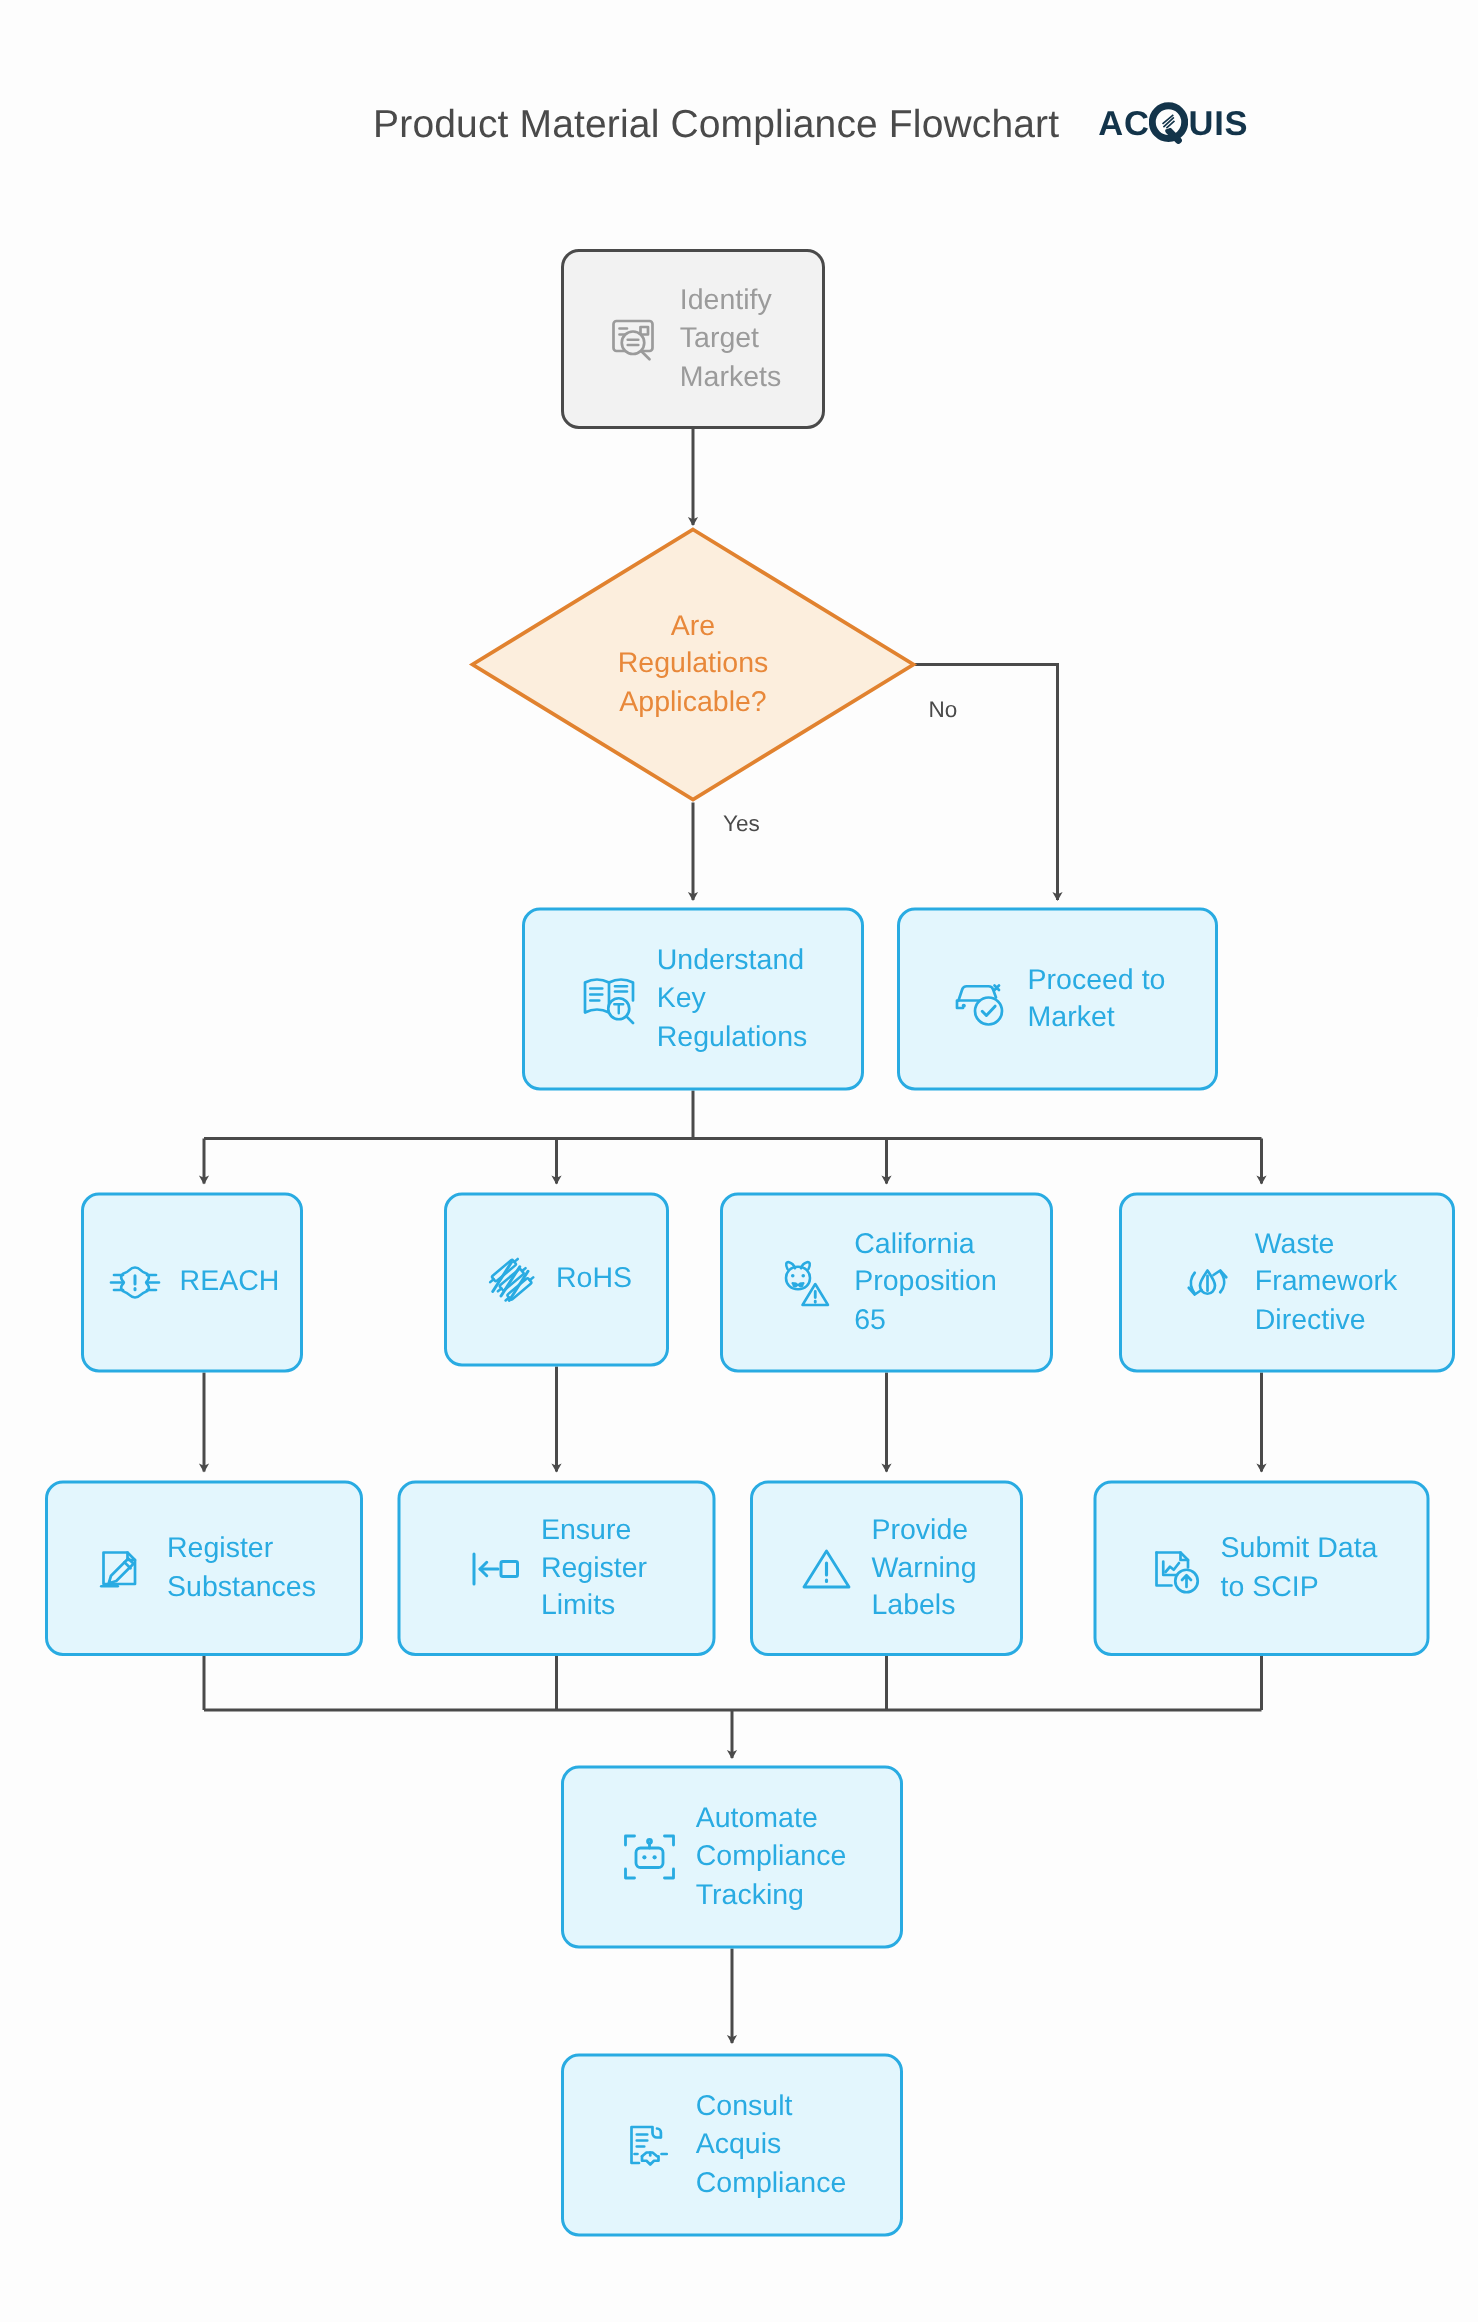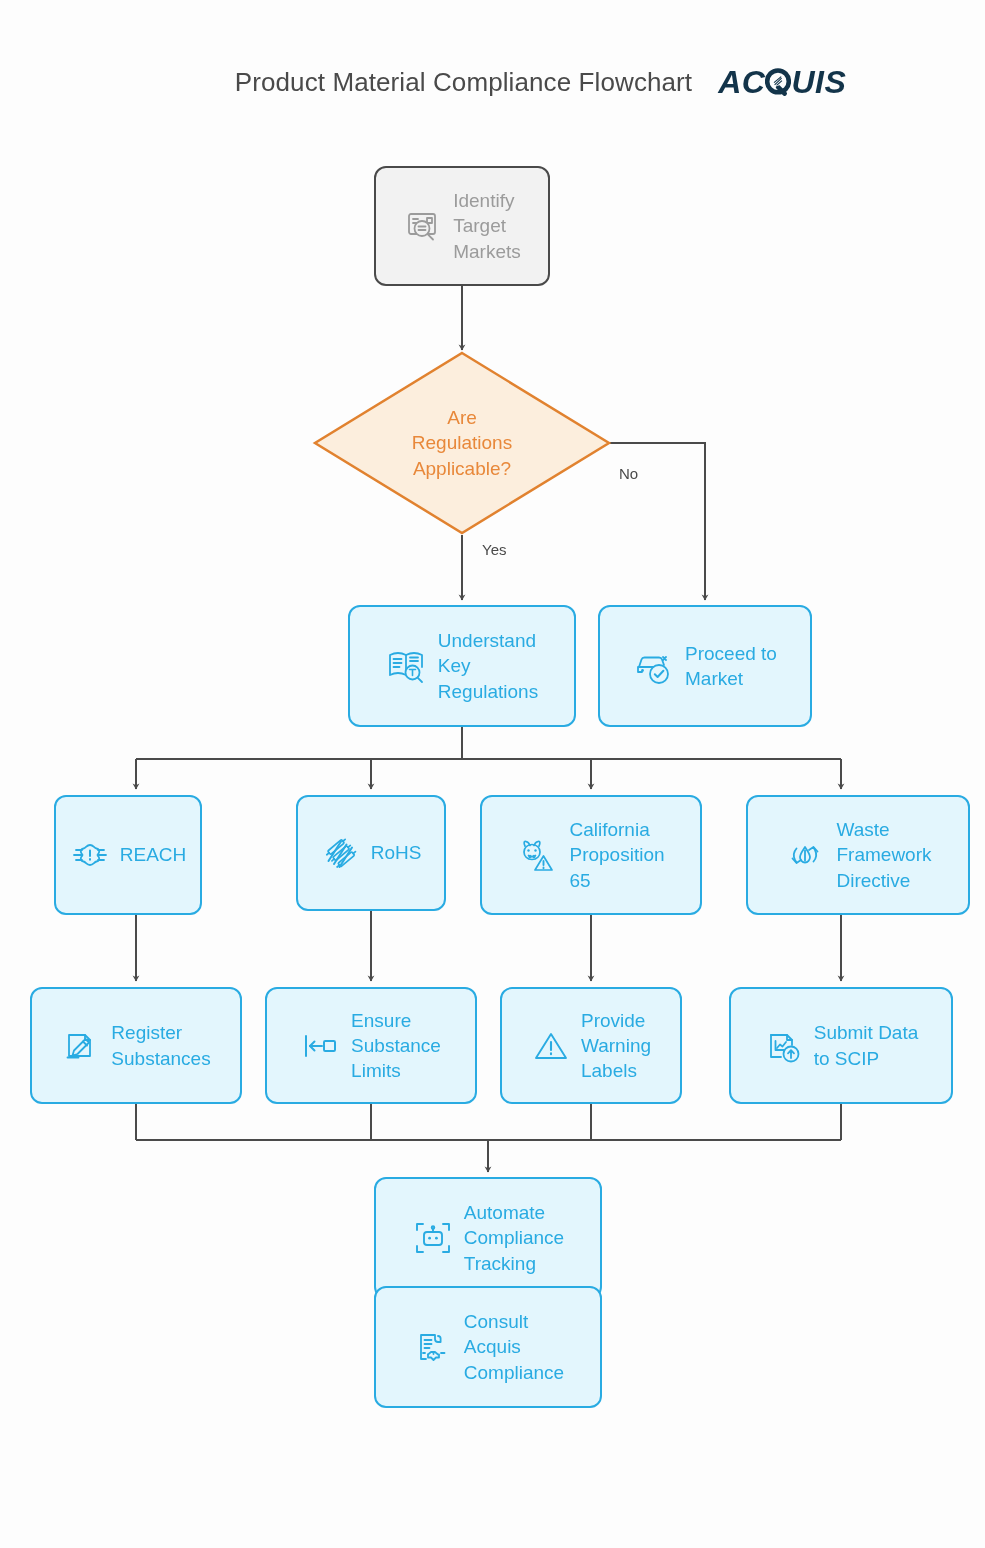--- a/index.html
+++ b/index.html
@@ -33,25 +33,24 @@
   }
   #title {
     font-size: 26px;
     color: #4a4a4a;
     letter-spacing: 0.1px;
     white-space: nowrap;
   }
   #logo {
     display: flex;
     align-items: center;
-    font-size: 32px;
+    font-size: 23px;
     font-weight: bold;
     color: #13344a;
     letter-spacing: 0.5px;
-    font-style: italic;
   }
   #logo .logo-q {
     position: relative;
     display: inline-block;
   }
 
   
   #edges {
     position: absolute;
     left: 0; top: 0;
@@ -323,21 +322,21 @@
   <div class="node proc" style="left:265px; top:987px; width:212px; height:117px;">
     <span class="ico">
       <svg width="40" height="40" viewBox="0 0 40 40" fill="none" stroke="#29ABE2" stroke-width="2" stroke-linecap="round" stroke-linejoin="round">
         <path d="M5 10 v20"></path>
         <path d="M9 20 h12"></path>
         <path d="M13.5 15.5 L9 20 L13.5 24.5"></path>
         <rect x="23" y="15" width="11" height="10" rx="1.2"></rect>
       </svg>
     </span>
     <span class="label">Ensure
-Substance
+Register
 Limits</span>
   </div>
 
   <div class="node proc" style="left:500px; top:987px; width:182px; height:117px;">
     <span class="ico">
       <svg width="40" height="40" viewBox="0 0 40 40" fill="none" stroke="#29ABE2" stroke-width="1.9" stroke-linecap="round" stroke-linejoin="round">
         <path d="M20 8 L35 32 H5 Z"></path>
         <path d="M20 16 v8 M20 27.3 v1" stroke-width="2.1"></path>
       </svg>
     </span>
@@ -371,21 +370,21 @@
         <circle cx="21" cy="10.5" r="1.3"></circle>
         <circle cx="17.6" cy="21.2" r="1.4" fill="#29ABE2" stroke="none"></circle>
         <circle cx="24.4" cy="21.2" r="1.4" fill="#29ABE2" stroke="none"></circle>
       </svg>
     </span>
     <span class="label">Automate
 Compliance
 Tracking</span>
   </div>
 
-  <div class="node proc" style="left:374px; top:1286px; width:228px; height:122px;">
+  <div class="node proc" style="left:374px; top:1369px; width:228px; height:122px;">
     <span class="ico">
       <svg width="42" height="42" viewBox="0 0 42 42" fill="none" stroke="#29ABE2" stroke-width="1.8" stroke-linecap="round" stroke-linejoin="round">
         <path d="M9 9 h14 v4 a3 3 0 0 0 3 3 h2 M9 9 v24 h5"></path>
         <path d="M12.5 14 h7 M12.5 18 h7 M12.5 22 h5"></path>
         <path d="M26 10 a2.6 2.6 0 0 1 2.6 2.6 V16"></path>
         <path d="M16 28.5 l3 -2.5 h4 l3 2.5"></path>
         <path d="M16 28.5 v3 h3 l2.5 2.5 l2.5 -2.5 h3 v-3"></path>
         <path d="M21.5 26 v2"></path>
         <path d="M29 27 h3.5 M13 27 h-2"></path>
       </svg>

